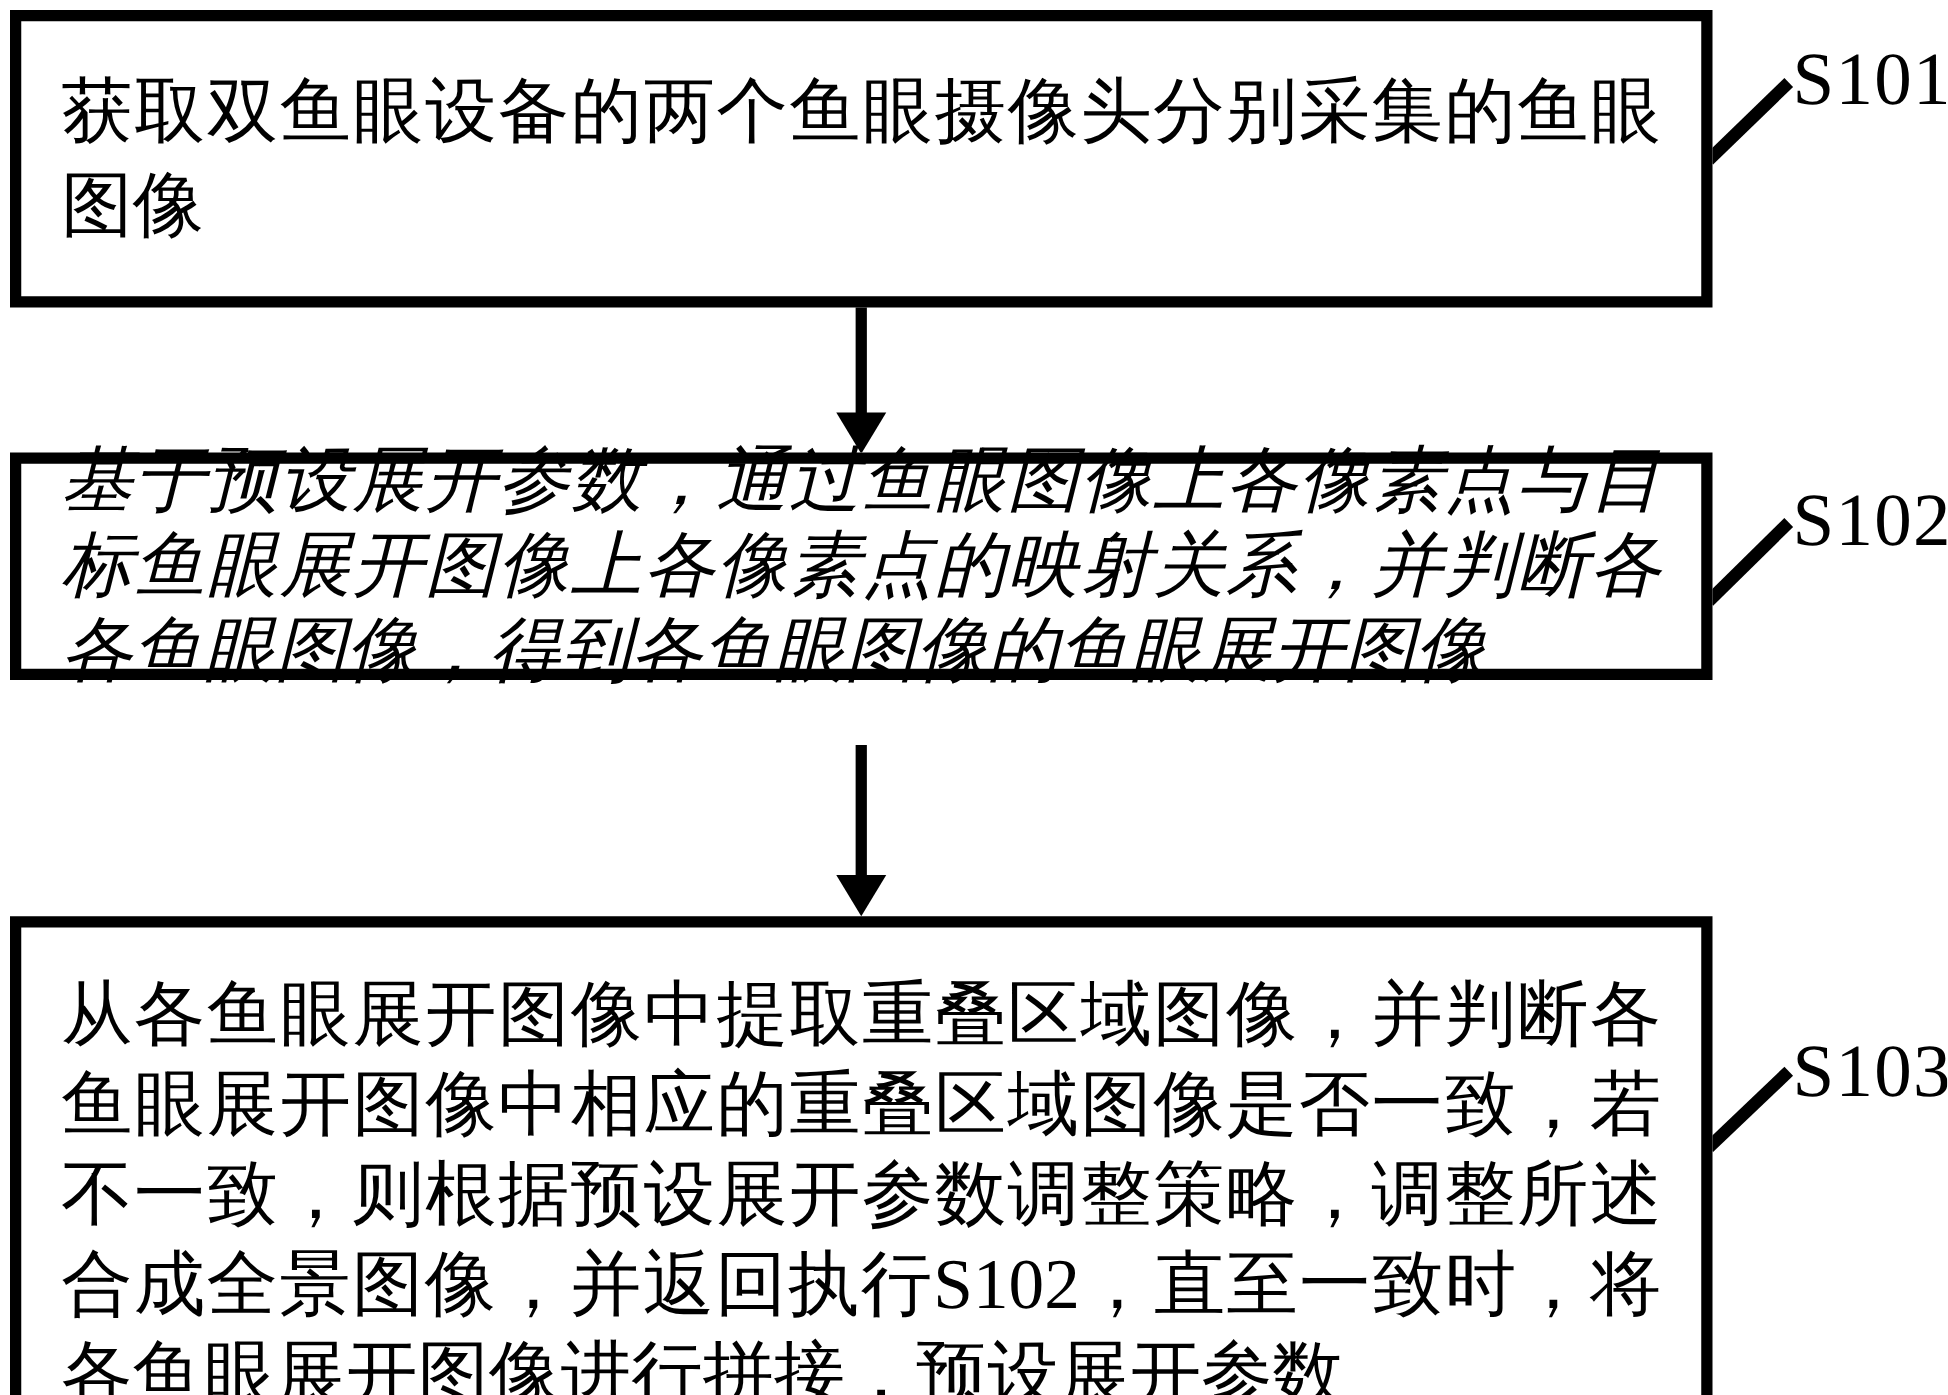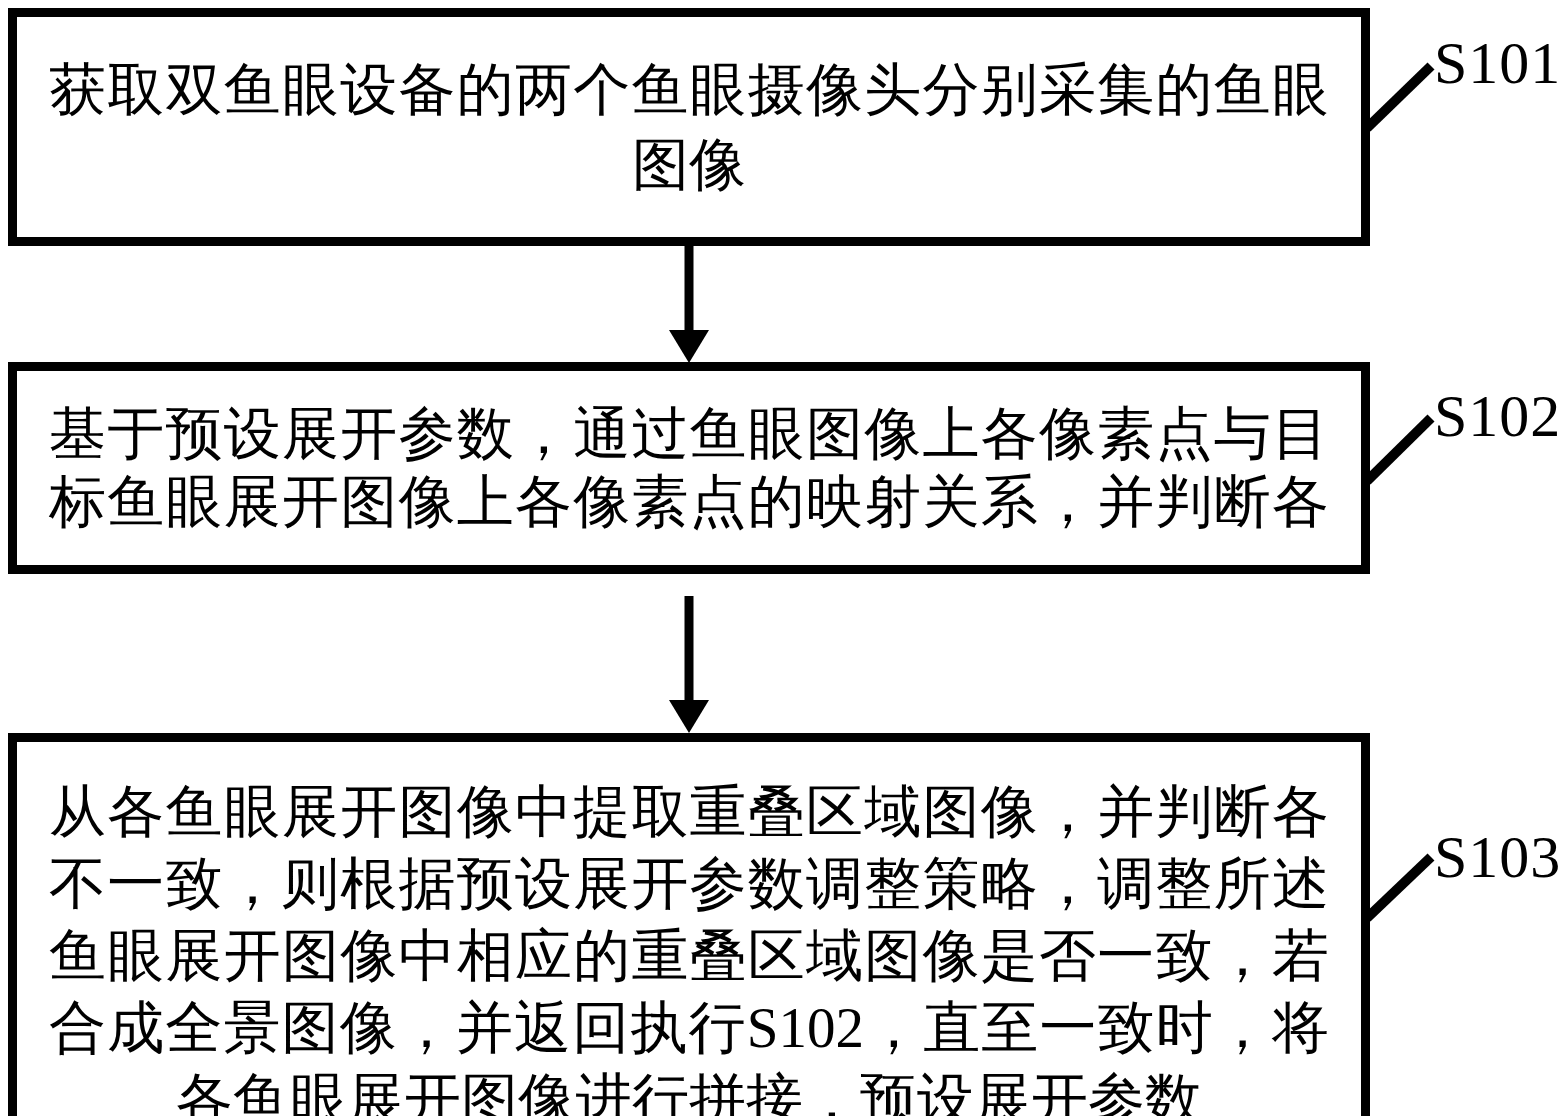--- a/index.html
+++ b/index.html
@@ -30,39 +30,38 @@
     width: 1362px;
     border: 9px solid #000000;
     box-sizing: border-box;
     background: #ffffff;
     display: flex;
     flex-direction: column;
     justify-content: center;
     padding: 0 32px;
   }
   .box-s101 { top: 8px;   height: 238px; }
-  .box-s102 { top: 362px; height: 212px; }
+  .box-s102 { top: 362px; height: 182px; font-style: italic; }
   .box-s103 { top: 733px; height: 446px; }
 
   .step-line {
     font-size: 57px;
     white-space: nowrap;
     line-height: 72px;
   }
   .box-s101 .step-line { line-height: 75px; }
   .box-s102 .step-line { line-height: 68px; }
   .box-s103 .step-line { line-height: 72px; }
 
   .line-justify {
     text-align: justify;
     text-align-last: justify;
     white-space: normal;
   }
   .line-center {
-    text-align: center;
   }
 
   .step-tag {
     position: absolute;
     font-size: 60px;
     line-height: 62px;
     letter-spacing: 1px;
     white-space: nowrap;
   }
   .tag-s101 { left: 1434px; top: 32px;  }
@@ -92,26 +91,27 @@
   </svg>
 
   <div class="step-box box-s101">
     <div class="step-line line-justify">获取双鱼眼设备的两个鱼眼摄像头分别采集的鱼眼</div>
     <div class="step-line line-center">图像</div>
   </div>
 
   <div class="step-box box-s102">
     <div class="step-line line-justify">基于预设展开参数，通过鱼眼图像上各像素点与目</div>
     <div class="step-line line-justify">标鱼眼展开图像上各像素点的映射关系，并判断各</div>
+    <div class="step-line line-center">各鱼眼图像，得到各鱼眼图像的鱼眼展开图像</div>
   </div>
 
   <div class="step-box box-s103">
     <div class="step-line line-justify">从各鱼眼展开图像中提取重叠区域图像，并判断各</div>
+    <div class="step-line line-justify">鱼眼展开图像中相应的重叠区域图像是否一致，若</div>
     <div class="step-line line-justify">不一致，则根据预设展开参数调整策略，调整所述</div>
-    <div class="step-line line-justify">鱼眼展开图像中相应的重叠区域图像是否一致，若</div>
     <div class="step-line line-justify">合成全景图像，并返回执行S102，直至一致时，将</div>
     <div class="step-line line-center">各鱼眼展开图像进行拼接，预设展开参数</div>
   </div>
 
   <div class="step-tag tag-s101">S101</div>
   <div class="step-tag tag-s102">S102</div>
   <div class="step-tag tag-s103">S103</div>
 
 </div>
 

